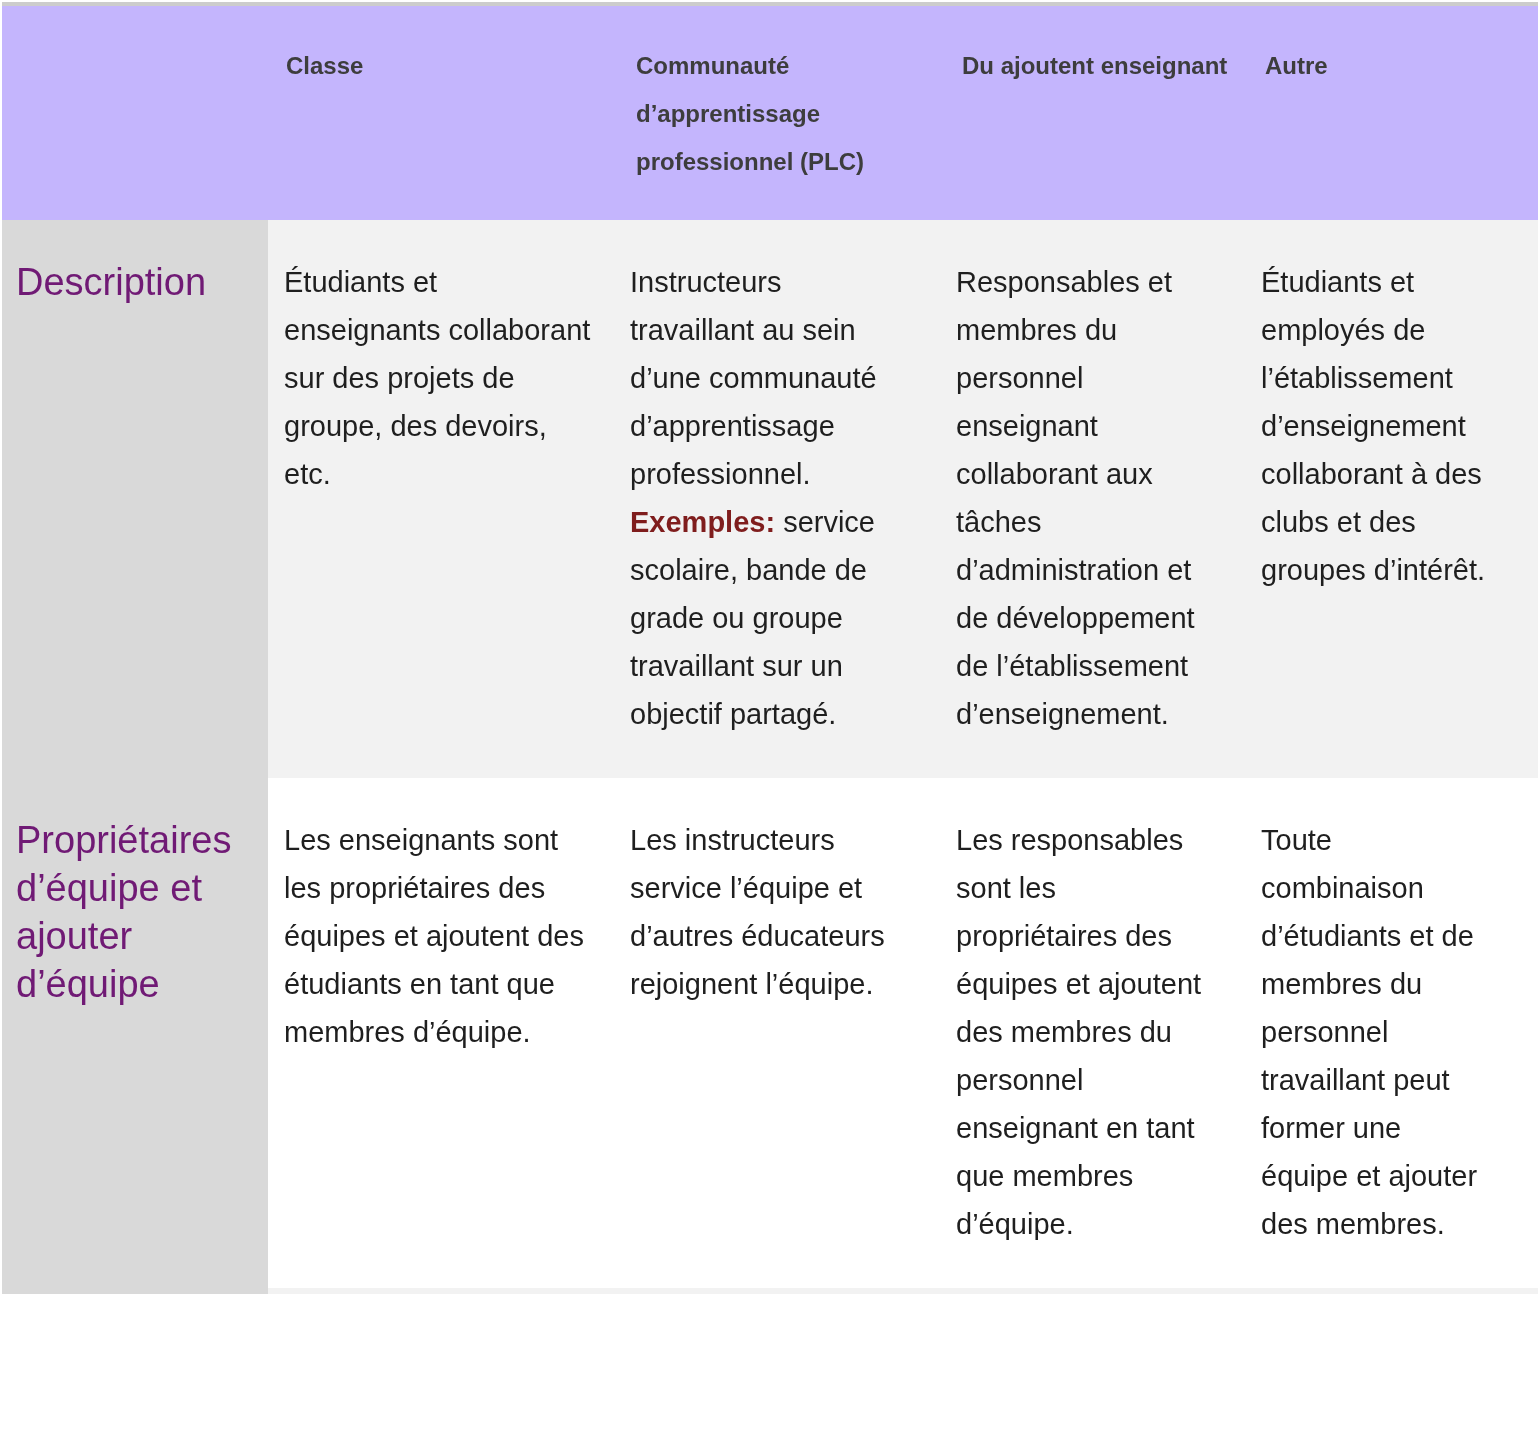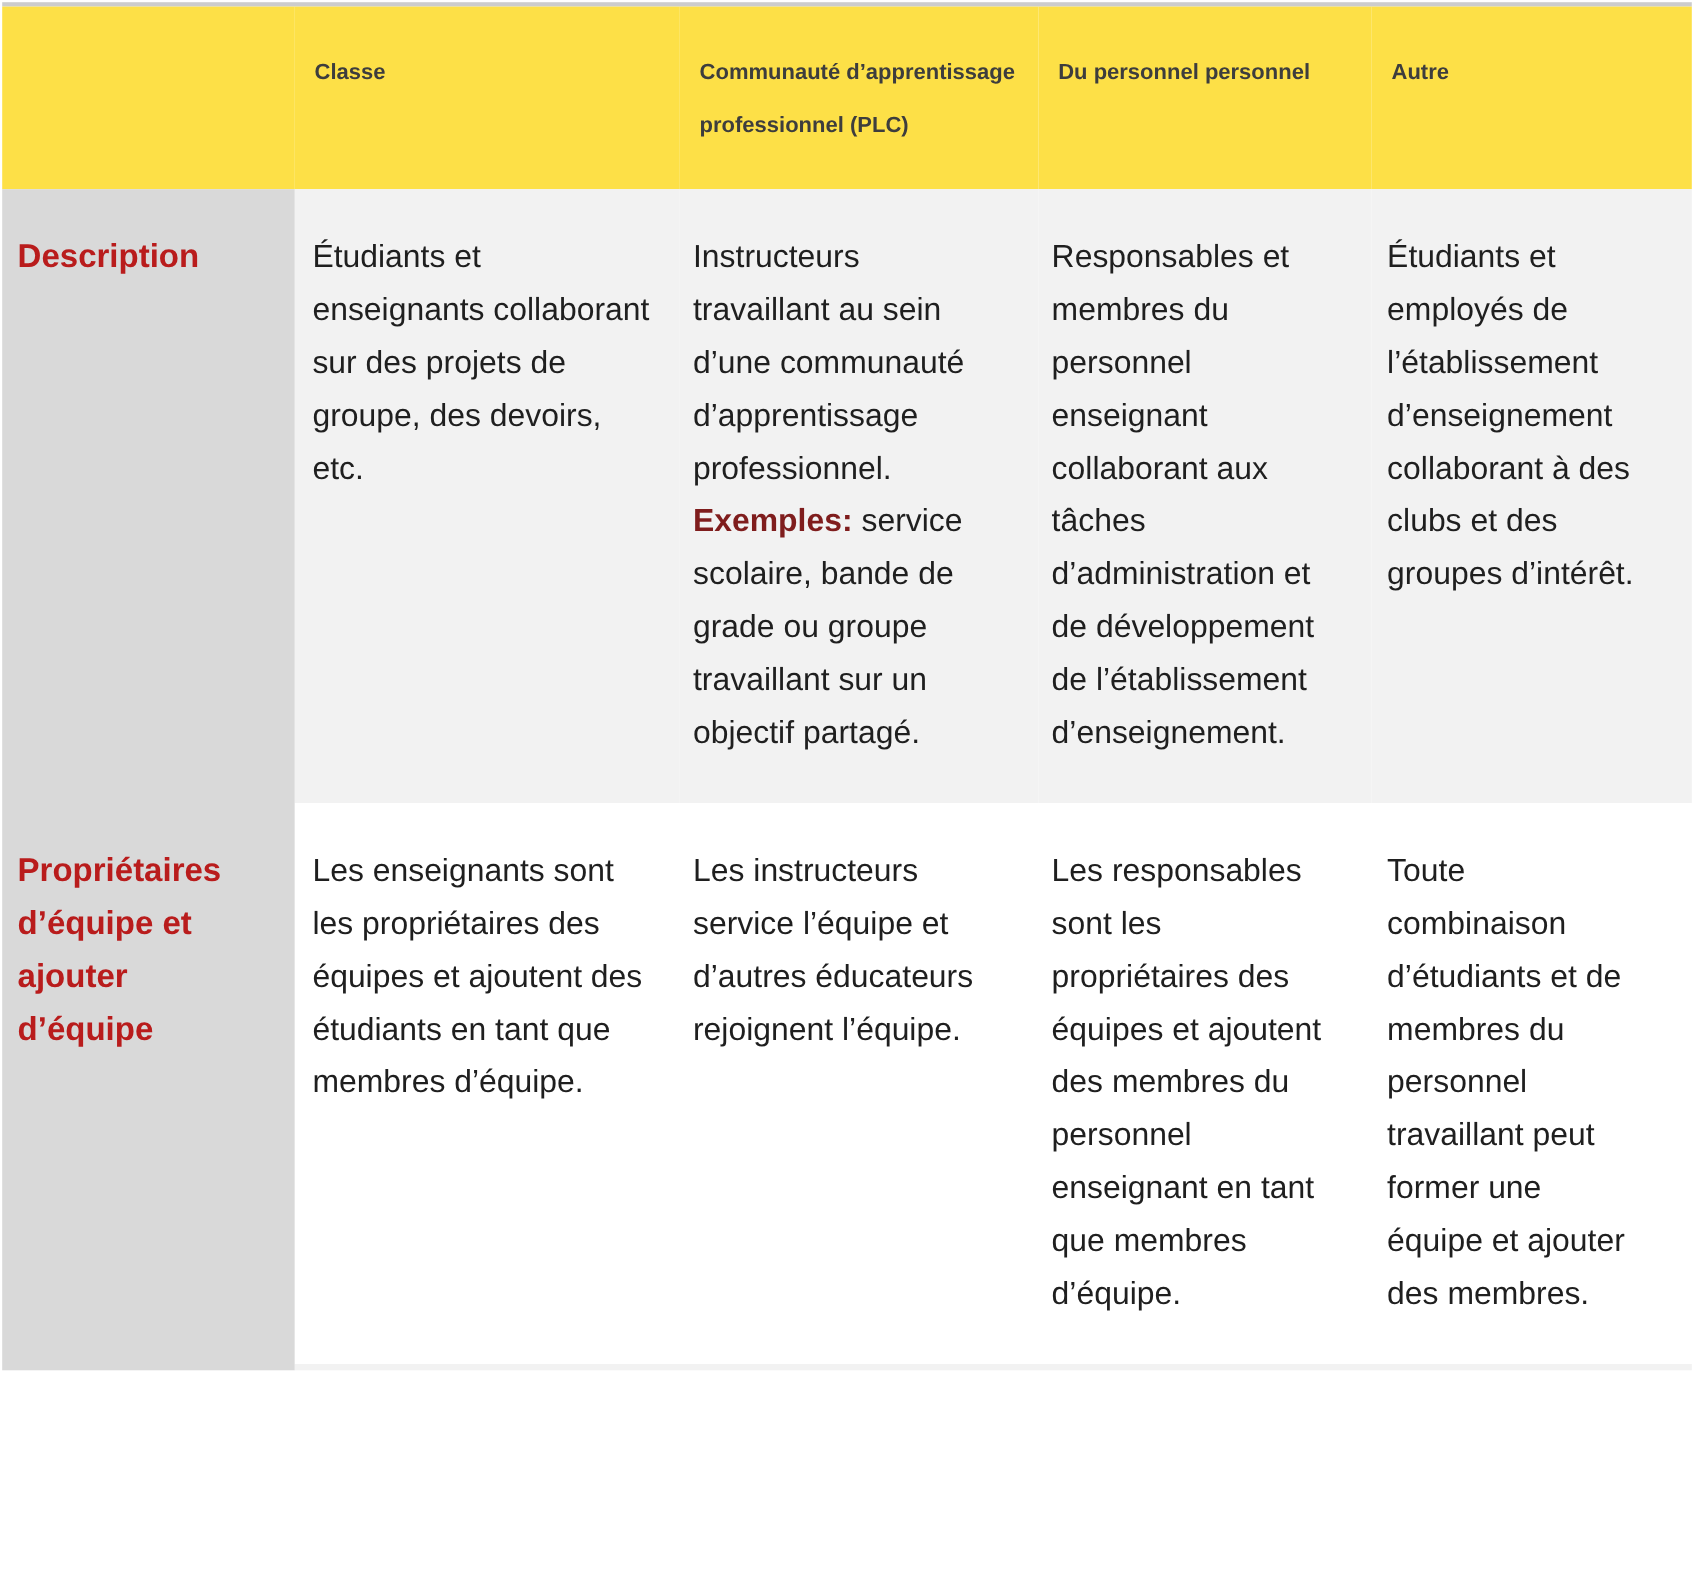--- a/index.html
+++ b/index.html
@@ -20,34 +20,34 @@
     width: 1536px;
   }
   table.team-table th,
   table.team-table td {
     vertical-align: top;
     text-align: left;
     border: none;
   }
   
   thead th {
-    background: #fde047;
+    background: #c4b5fd;
     color: #3d3d3d;
-    font-size: 20px;
+    font-size: 24px;
     font-weight: bold;
     line-height: 48px;
     padding: 36px 16px 34px 18px;
   }
   thead th.corner { padding: 0; }
   
   tbody th.row-head {
     background: #d9d9d9;
-    color: #b91c1c;
-    font-size: 30px;
-    font-weight: bold;
+    color: #701a75;
+    font-size: 38px;
+    font-weight: normal;
     line-height: 48px;
     padding: 38px 44px 0 14px;
   }
   
   tbody td {
     font-size: 29px;
     line-height: 48px;
     color: #1f1f1f;
     padding: 38px 24px 40px 16px;
   }
@@ -74,21 +74,21 @@
       <col style="width:350px">
       <col style="width:326px">
       <col style="width:303px">
       <col style="width:291px">
     </colgroup>
     <thead>
       <tr>
         <th class="corner"></th>
         <th>Classe</th>
         <th>Communauté d’apprentissage professionnel (PLC)</th>
-        <th>Du personnel personnel</th>
+        <th>Du ajoutent enseignant</th>
         <th>Autre</th>
       </tr>
     </thead>
     <tbody>
       <tr class="row-striped">
         <th class="row-head">Description</th>
         <td class="c2">
           <p>Étudiants et enseignants collaborant sur des projets de groupe, des devoirs, etc.</p>
         </td>
         <td class="c3">

